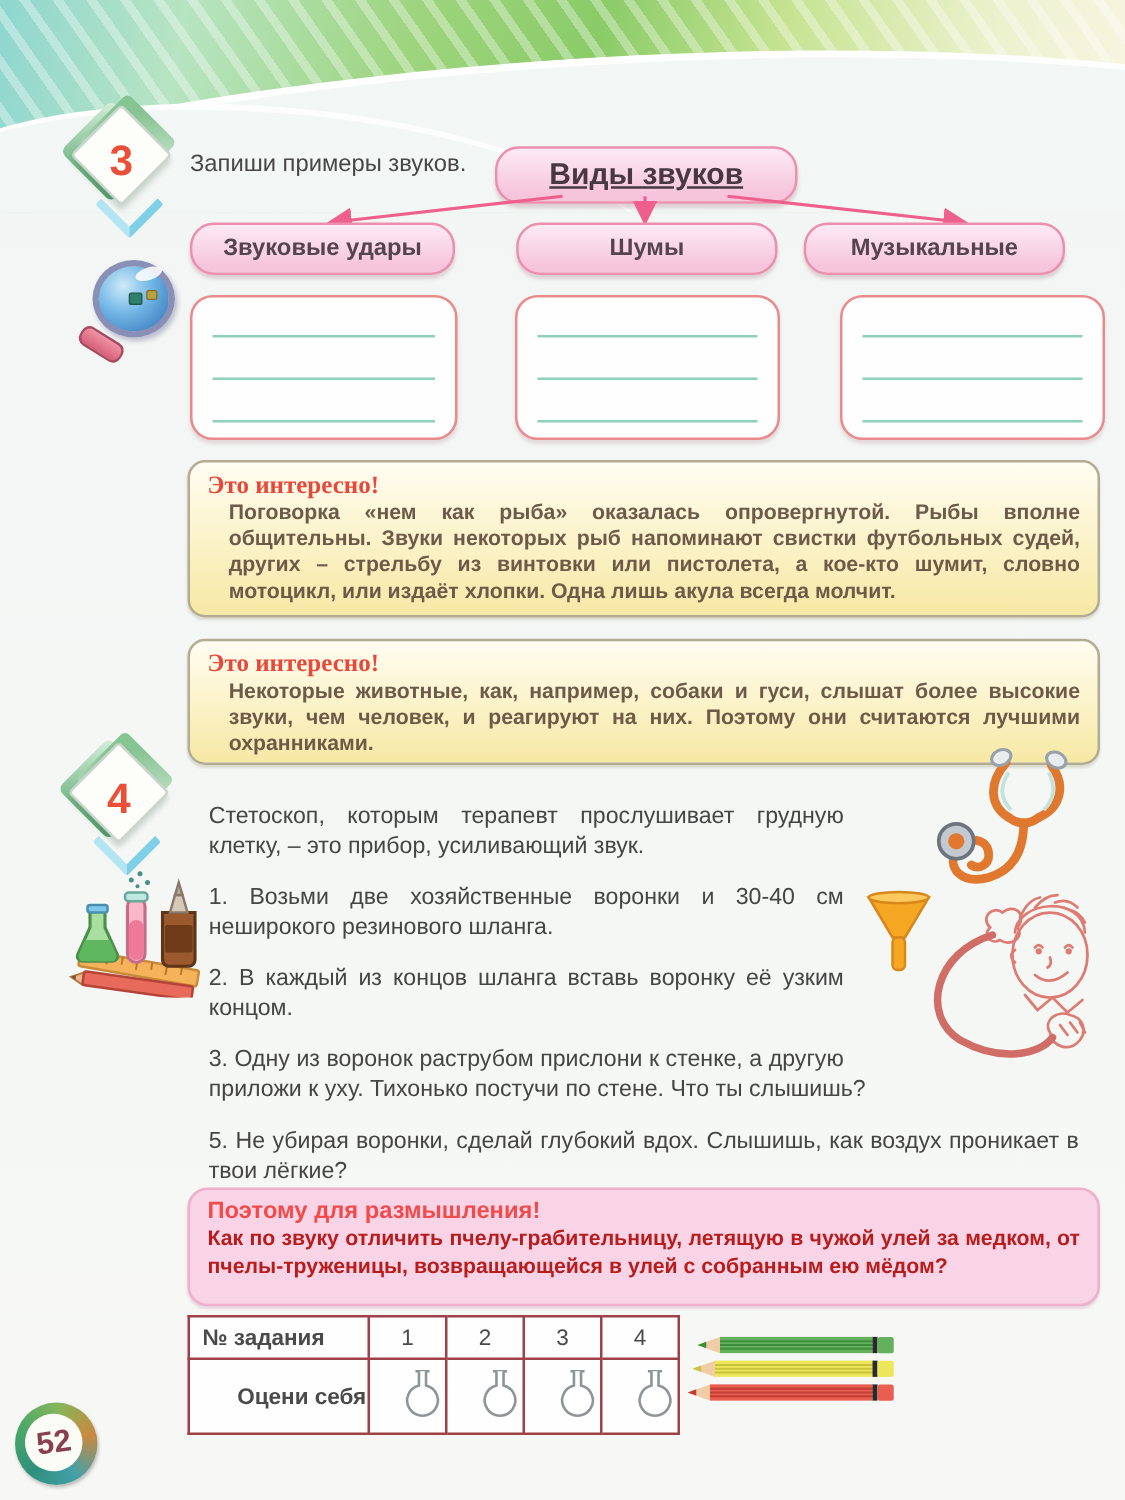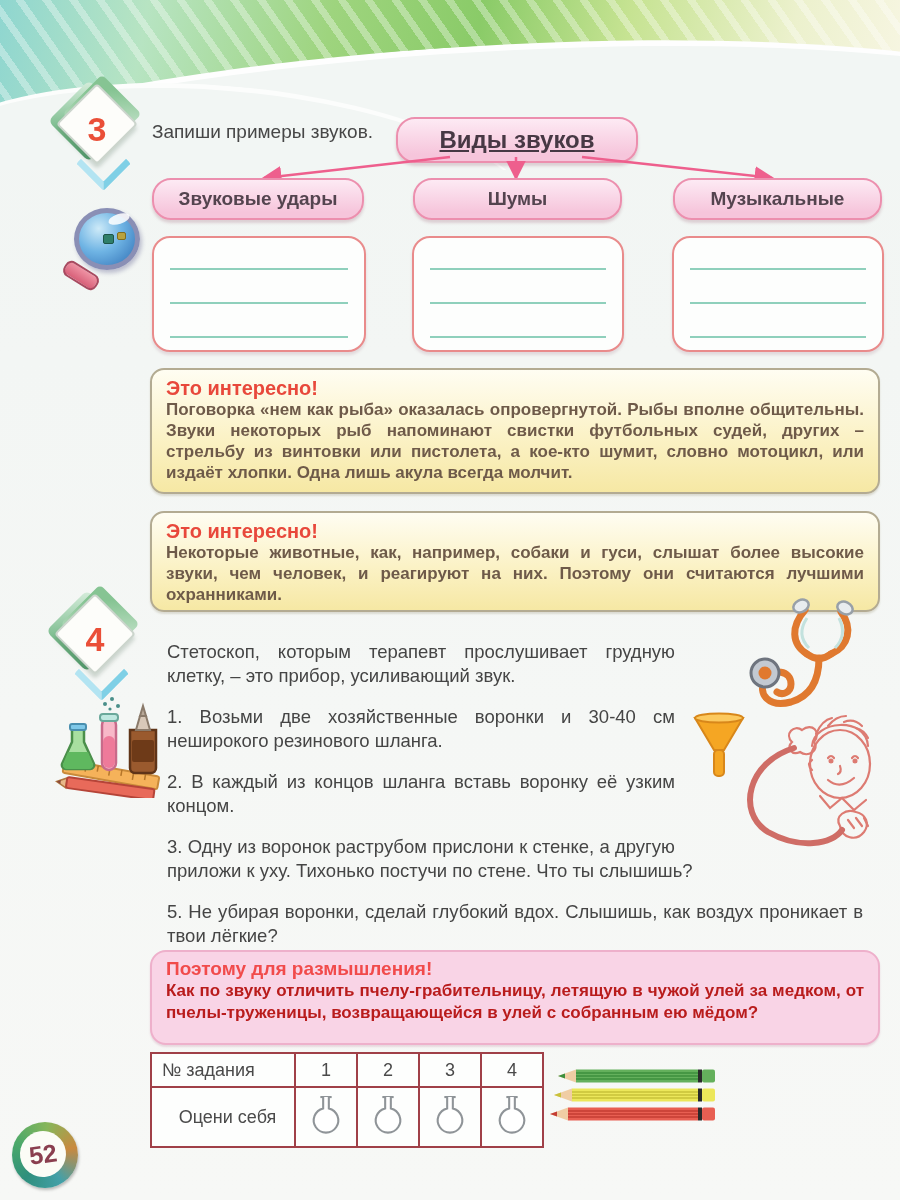--- a/index.html
+++ b/index.html
@@ -34,21 +34,21 @@
   
   .prompt{position:absolute;left:152px;top:96px;font-size:19px;color:#474747;margin-top:25px;}
   .pill{position:absolute;display:flex;align-items:center;justify-content:center;
         border-radius:19px;border:2px solid #ec8fae;
         background:linear-gradient(180deg,#fdeaf4 0%,#f6c5db 85%);
         box-shadow:0 3px 3px rgba(150,90,110,.25);
         color:#54444f;font-weight:bold;font-size:19px;}
   .pill-title{left:396px;top:117px;width:238px;height:42px;font-size:24px;color:#473844;text-decoration:underline;}
   .pill-c0{left:152px;top:178px;width:208px;height:38px;}
   .pill-c1{left:413px;top:178px;width:205px;height:38px;}
-  .pill-c2{left:673px;top:178px;width:205px;height:38px;}
+  .pill-c2{left:643px;top:178px;width:205px;height:38px;}
   .answer{position:absolute;top:236px;height:112px;border:2px solid #e98b8b;border-radius:18px;
         background:#fdfefd;box-shadow:0 3px 3px rgba(150,90,110,.18);}
   .a0{left:152px;width:210px;} .a1{left:412px;width:208px;} .a2{left:672px;width:208px;}
   .answer .ln{position:absolute;left:16px;right:16px;border-top:2px solid #8fd0bc;}
   .ln1{top:30px;} .ln2{top:64px;} .ln3{top:98px;}
   .arrows{position:absolute;left:150px;top:148px;}
 
   
   .mag{position:absolute;left:60px;top:206px;width:84px;height:84px;}
   .mag-lens{position:absolute;right:4px;top:2px;width:56px;height:52px;border-radius:50%;
@@ -60,22 +60,22 @@
   .spk1{right:30px;top:28px;width:9px;height:8px;background:#2f7f6a;border:1px solid #1d5548;}
   .spk2{right:18px;top:26px;width:7px;height:6px;background:#b8a23f;border:1px solid #7f6d20;}
   .mag-handle{position:absolute;left:2px;bottom:6px;width:34px;height:13px;border-radius:7px;
         background:linear-gradient(180deg,#ef93a4,#d75f78);border:2px solid #a84a60;transform:rotate(32deg);}
 
   
   .info{position:absolute;left:150px;width:730px;border:2px solid #b3ab92;border-radius:14px;
         background:linear-gradient(180deg,#fffdf2 0%,#fbf2c6 55%,#f6e8a4 100%);
         box-shadow:0 2px 2px rgba(120,110,70,.2);padding:7px 14px;box-sizing:border-box;}
   .info-1{top:368px;height:126px;} .info-2{top:511px;height:101px;}
-  .info-h{font-size:20px;font-weight:bold;color:#e8483b;line-height:1.1;}
-  .info-b{font-size:17px;font-weight:bold;color:#6e5a49;line-height:1.24;text-align:justify;}
+  .info-h{font-size:20px;font-weight:bold;color:#e8483b;line-height:1.1;font-family:Liberation Serif, serif;}
+  .info-b{font-size:17px;font-weight:bold;color:#6e5a49;line-height:1.24;text-align:justify;margin-left:17px;}
 
   
   .t4{position:absolute;left:150px;top:623px;width:730px;font-size:18.5px;line-height:1.3;
         color:#454545;}
   .t4 p{margin:17px;text-align:justify;}
   .t4-float{float:right;width:205px;height:218px;}
 
   
   .illus{position:absolute;}
   .steth{left:735px;top:596px;}
@@ -86,24 +86,24 @@
   
   .qbox{position:absolute;left:150px;top:950px;width:730px;height:95px;border-radius:16px;
         background:#f9d4e6;border:2px solid #eeb0cb;box-shadow:0 2px 2px rgba(170,90,130,.2);
         padding:6px 14px;box-sizing:border-box;}
   .q-h{font-size:19px;font-weight:bold;color:#f14b4b;line-height:1.15;}
   .q-b{font-size:17px;font-weight:bold;color:#b91c1c;line-height:1.28;text-align:justify;}
 
   
   .stable{position:absolute;left:150px;top:1052px;border-collapse:collapse;}
   .stable td{border:2px solid #a04048;font-size:18px;color:#4a4a4a;background:#fdfefd;}
-  .td-label{width:131px;padding-left:10px;}
+  .td-label{width:131px;padding-left:10px;font-weight:bold;}
   .td-num{width:58px;text-align:center;}
   .row-h td{height:30px;}
-  .row-b td{height:56px;text-align:center;vertical-align:middle;margin-left:24px;}
+  .row-b td{height:56px;text-align:right;vertical-align:middle;margin-left:24px;}
 
   
   .pencils{position:absolute;left:550px;top:1066px;}
   .pgbadge{position:absolute;left:12px;top:1122px;width:66px;height:66px;border-radius:50%;
         background:conic-gradient(from 220deg,#2f8f7d,#4aa86a,#86b65a,#c9893f,#43a0a8,#2f8f7d);
         display:flex;align-items:center;justify-content:center;box-shadow:1px 2px 3px rgba(0,0,0,.25);}
   .pgbadge .inner{width:46px;height:46px;border-radius:50%;background:#fbfcf6;
         display:flex;align-items:center;justify-content:center;
         font-size:25px;font-weight:bold;color:#8a3f4f;transform:translate(-2px,-1px) rotate(-8deg);}
 </style>

